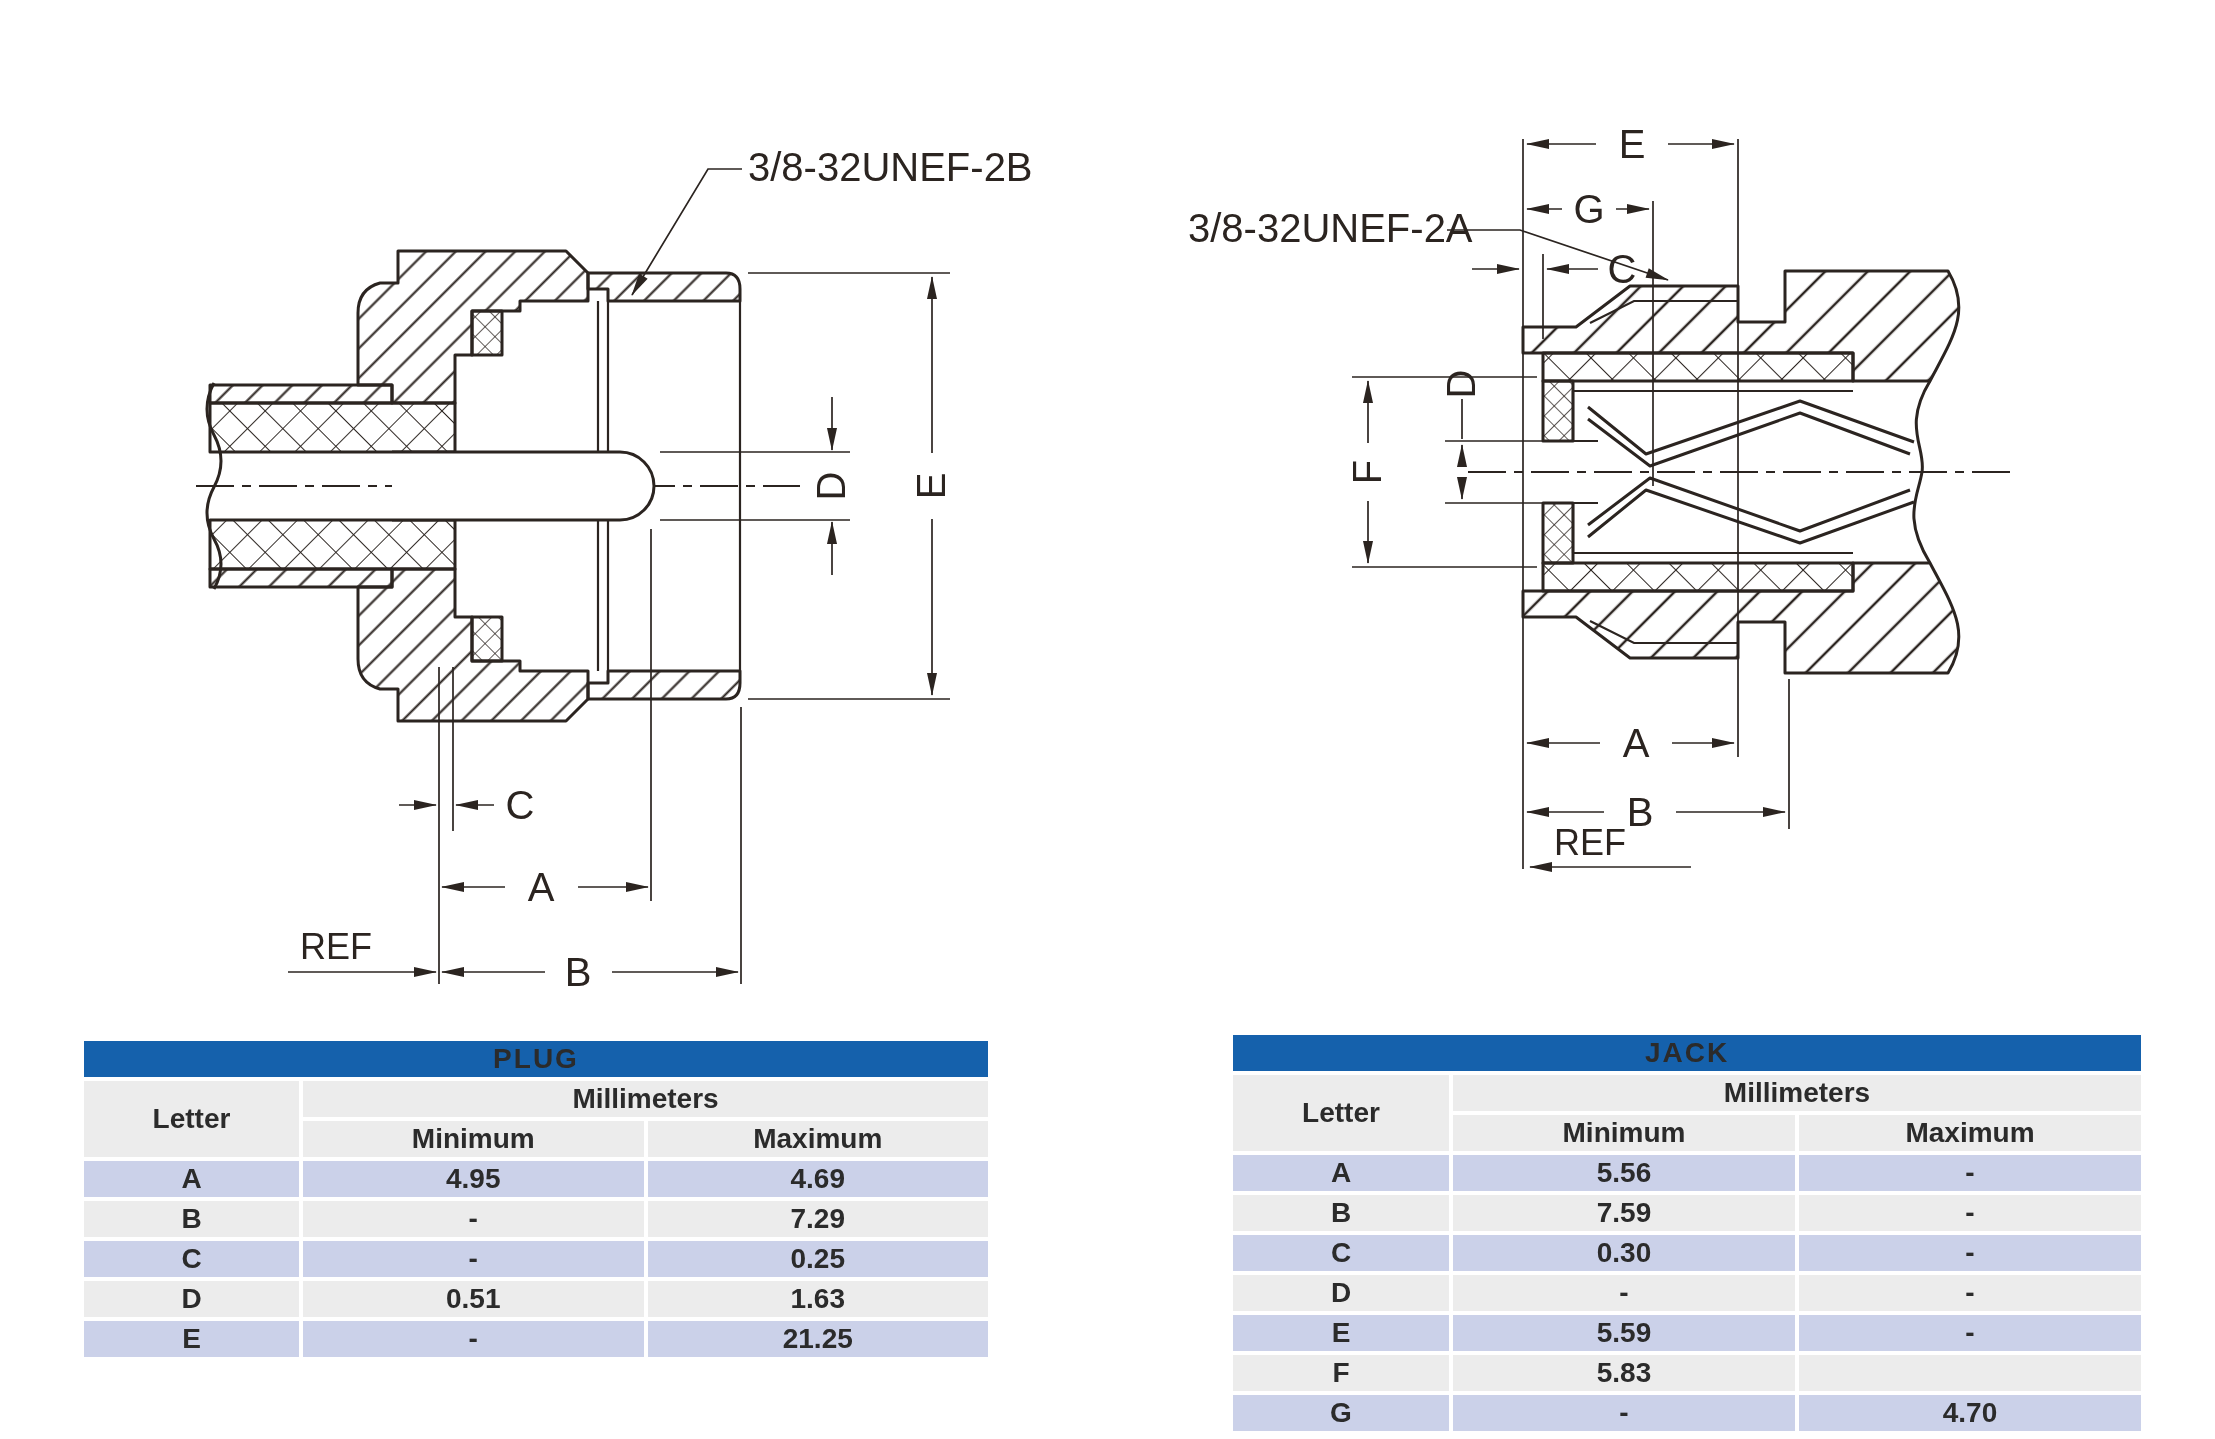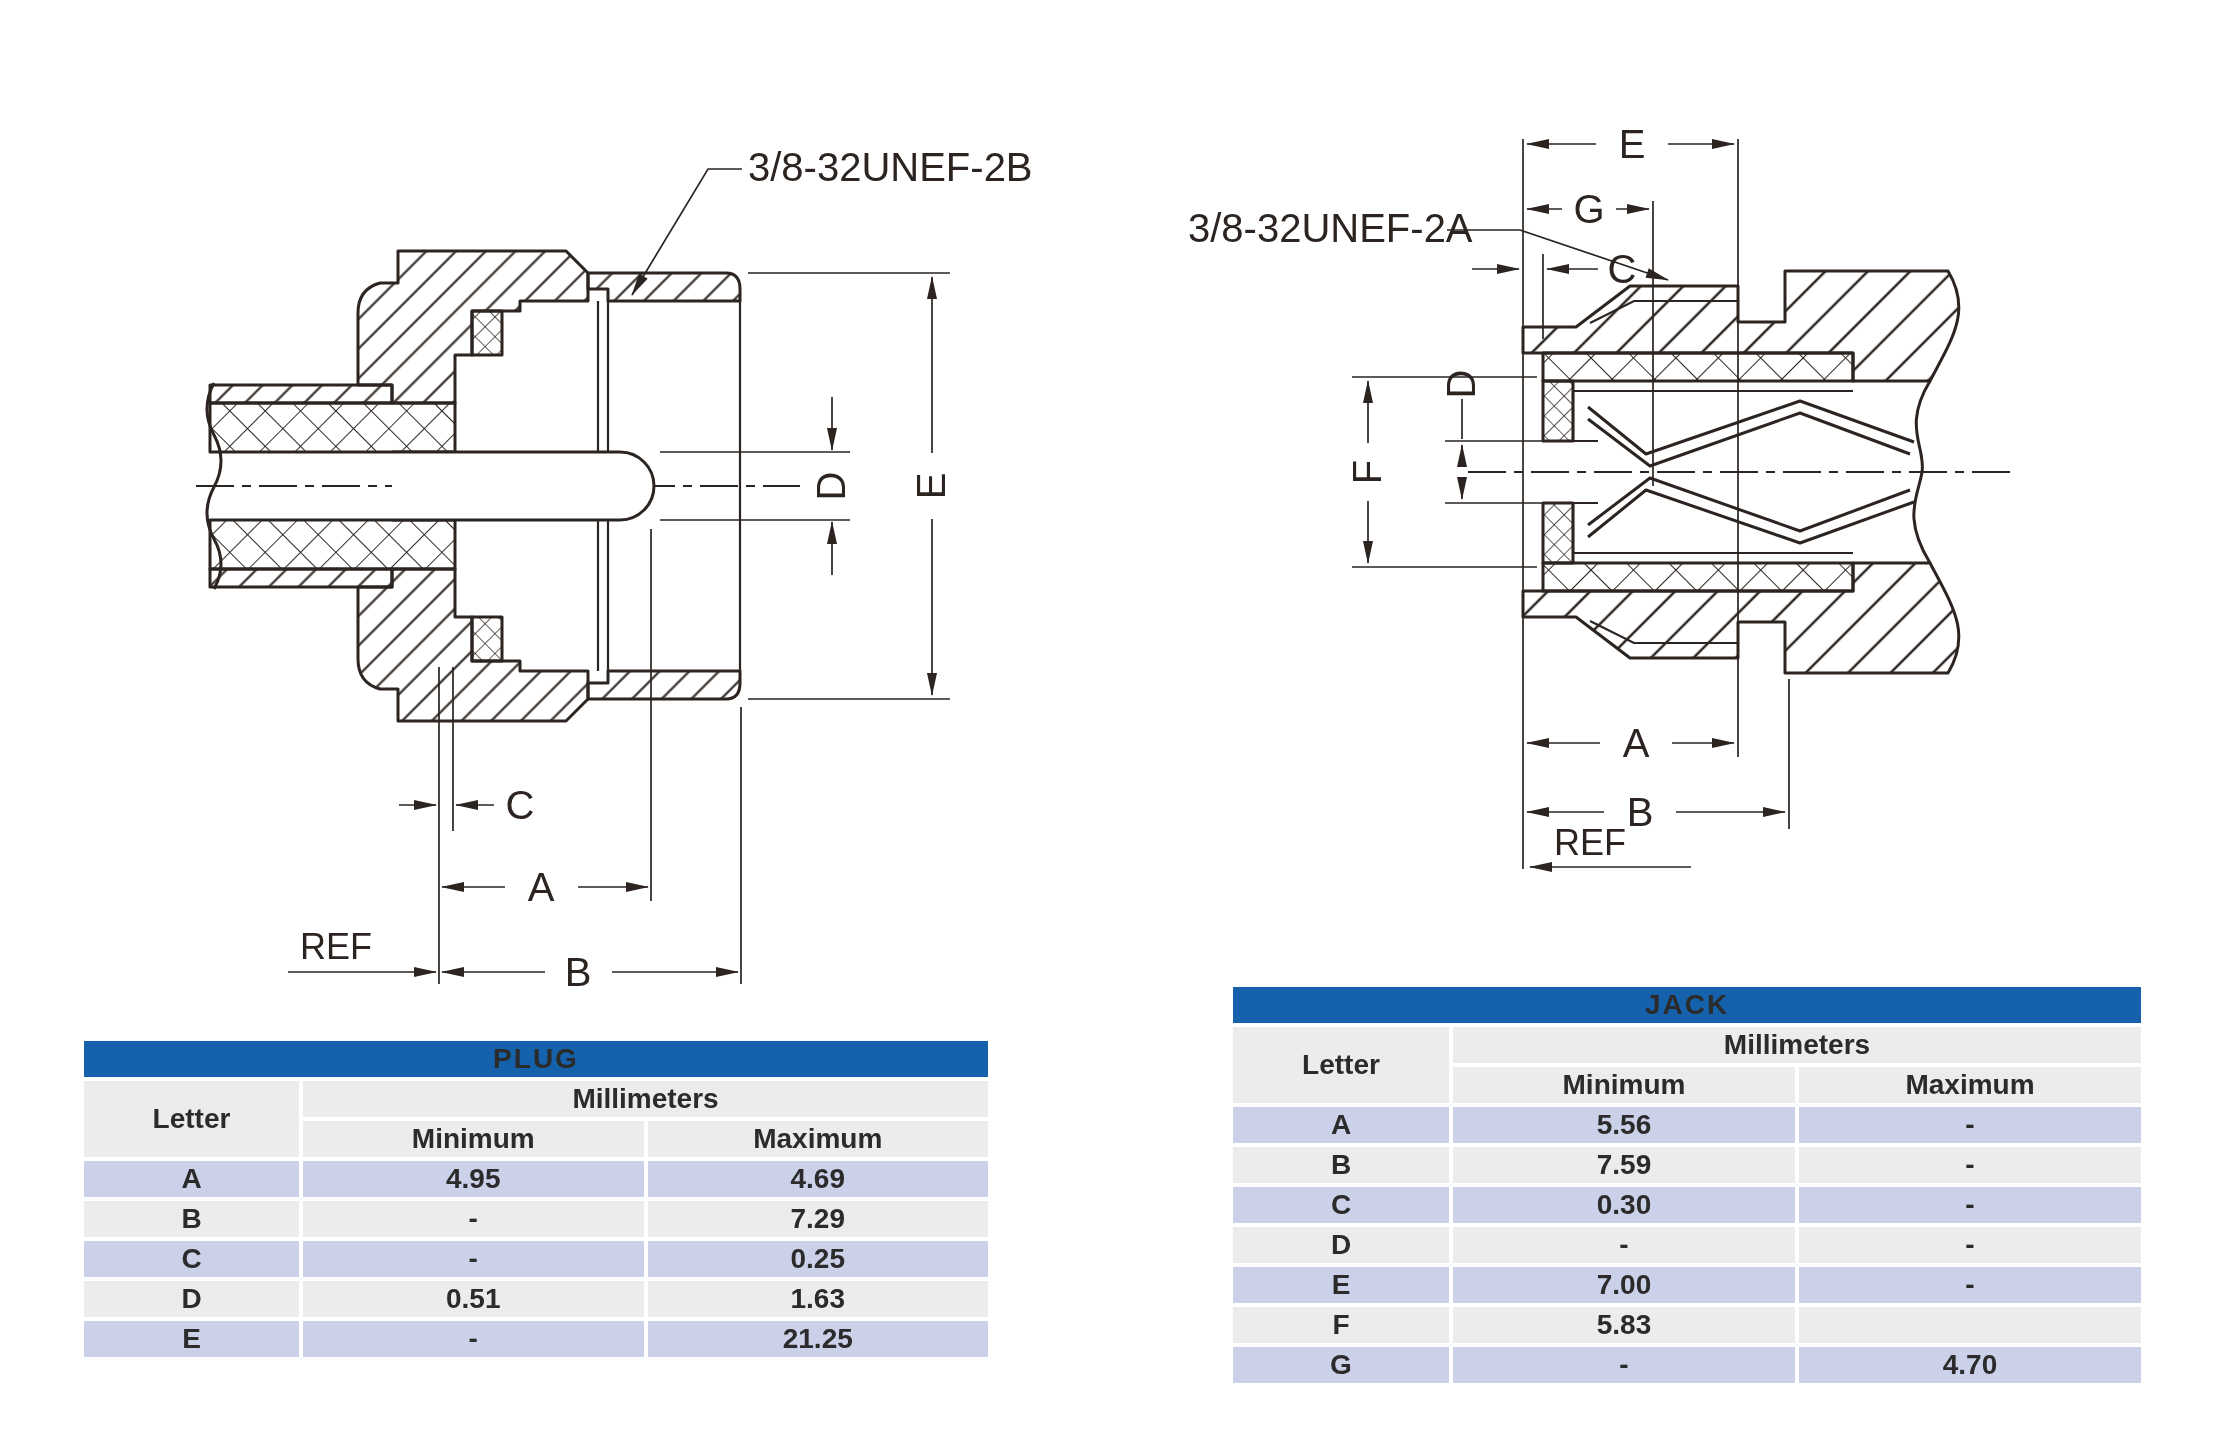--- a/index.html
+++ b/index.html
@@ -222,21 +222,21 @@
           </tr>
           <tr class="rl">
             <td class="ltr">E</td>
             <td class="min">-</td>
             <td class="max">21.25</td>
           </tr>
         </tbody>
     </table>
   </div>
 
-  <div class="dimtable-wrap" style="left:1229px; top:944px; width:916px;">
+  <div class="dimtable-wrap" style="left:1229px; top:992px; width:916px;">
     <table class="dim">
       <colgroup>
           <col style="width:24%">
           <col style="width:38%">
           <col style="width:38%">
         </colgroup>
       <thead>
         <tr>
             <th class="title" colspan="3">JACK</th>
           </tr>
@@ -265,21 +265,21 @@
             <td class="min">0.30</td>
             <td class="max">-</td>
           </tr>
           <tr class="rg">
             <td class="ltr">D</td>
             <td class="min">-</td>
             <td class="max">-</td>
           </tr>
           <tr class="rl">
             <td class="ltr">E</td>
-            <td class="min">7.00</td>
+            <td class="min">5.59</td>
             <td class="max">-</td>
           </tr>
           <tr class="rg">
             <td class="ltr">F</td>
             <td class="min">5.83</td>
             <td class="max"></td>
           </tr>
           <tr class="rl">
             <td class="ltr">G</td>
             <td class="min">-</td>

